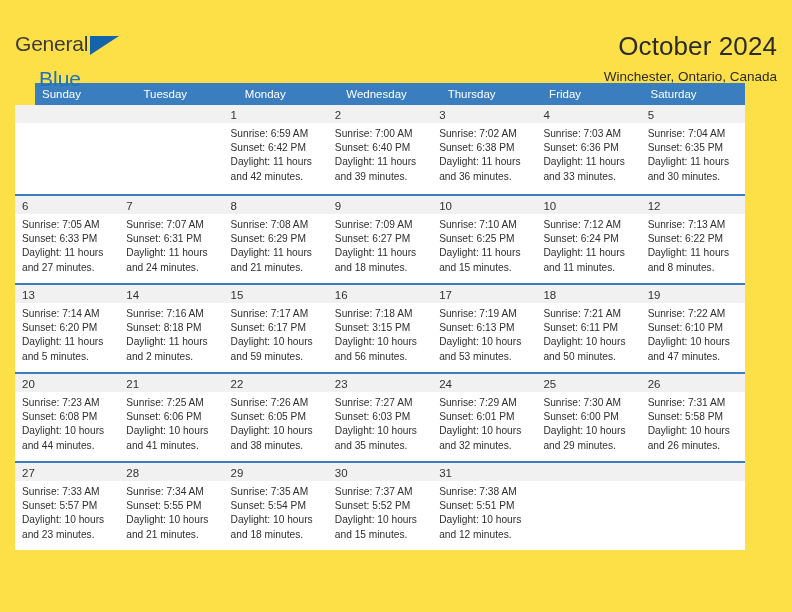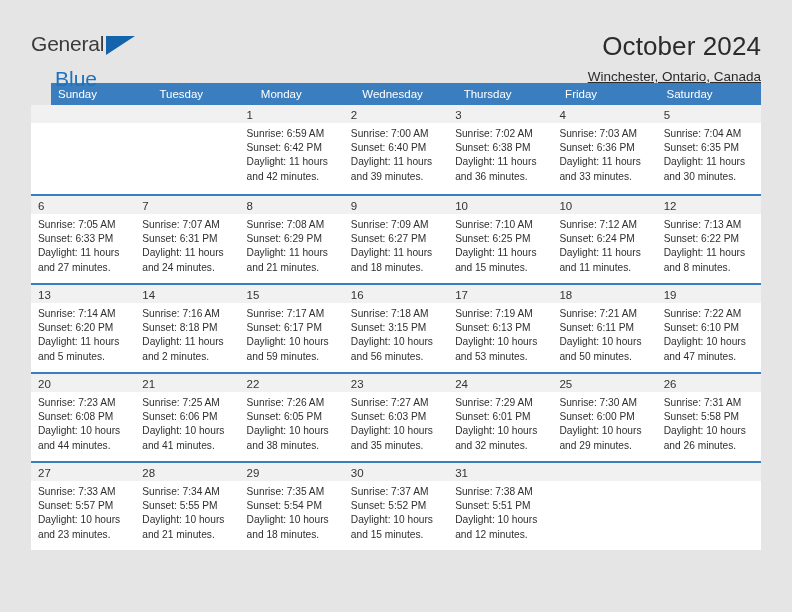--- a/index.html
+++ b/index.html
@@ -8,22 +8,22 @@
     width: 792px;
     height: 612px;
     background: #ffffff;
     font-family: "Liberation Sans", sans-serif;
   }
 
   .page {
     position: relative;
     width: 792px;
     height: 612px;
-    background: #e5e5e5;
-    padding: 0 31px;
+    background: #fde047;
+    padding: 0 15px;
   }
 
   
   .header {
     display: flex;
     justify-content: space-between;
     align-items: flex-start;
     padding-top: 30px;
     height: 73px;
   }
@@ -68,21 +68,20 @@
     font-weight: normal;
     color: #2b2b2b;
     line-height: 32px;
     letter-spacing: 0.1px;
   }
   .cal-subtitle {
     font-size: 13.5px;
     color: #2b2b2b;
     line-height: 20px;
     margin-top: 5px;
-    text-decoration: underline;
   }
 
   
   .calendar {
     width: 730px;
     margin-top: 10px;
   }
 
   .weekday-row {
     display: flex;

